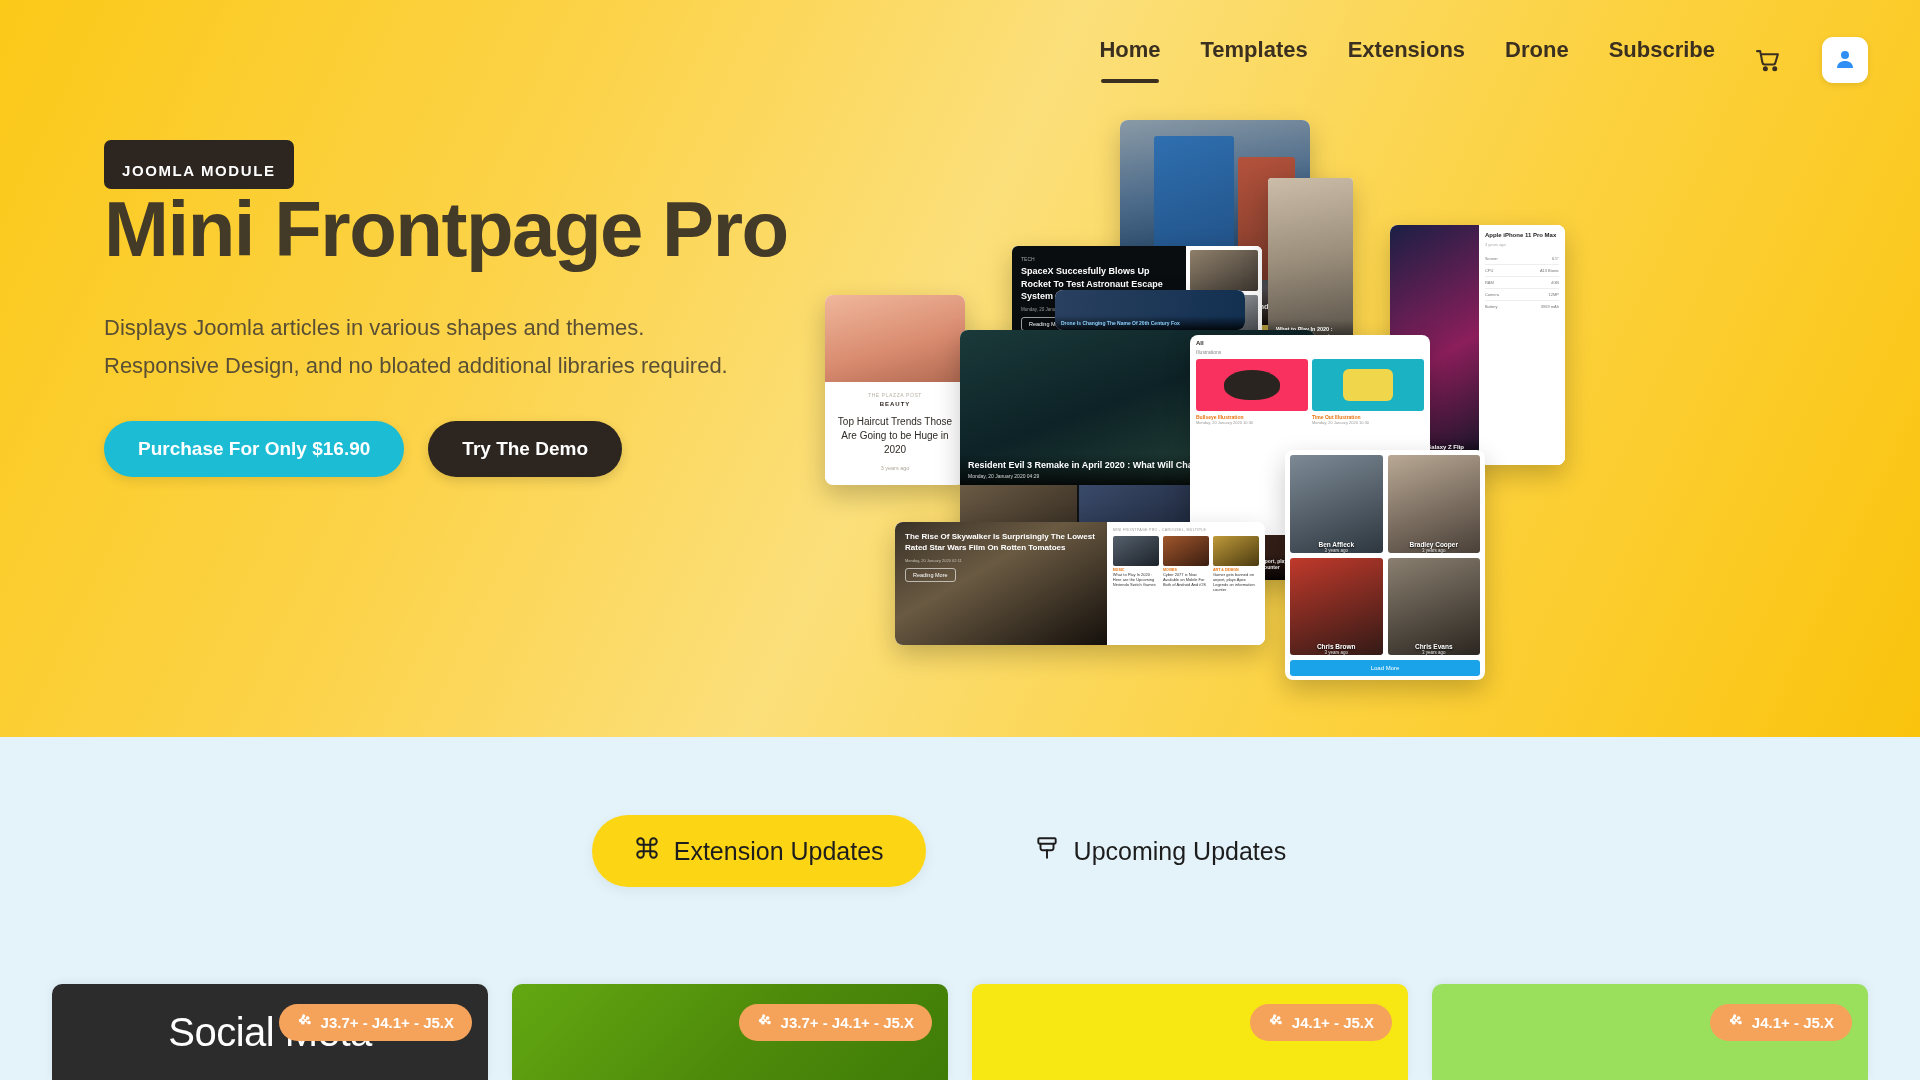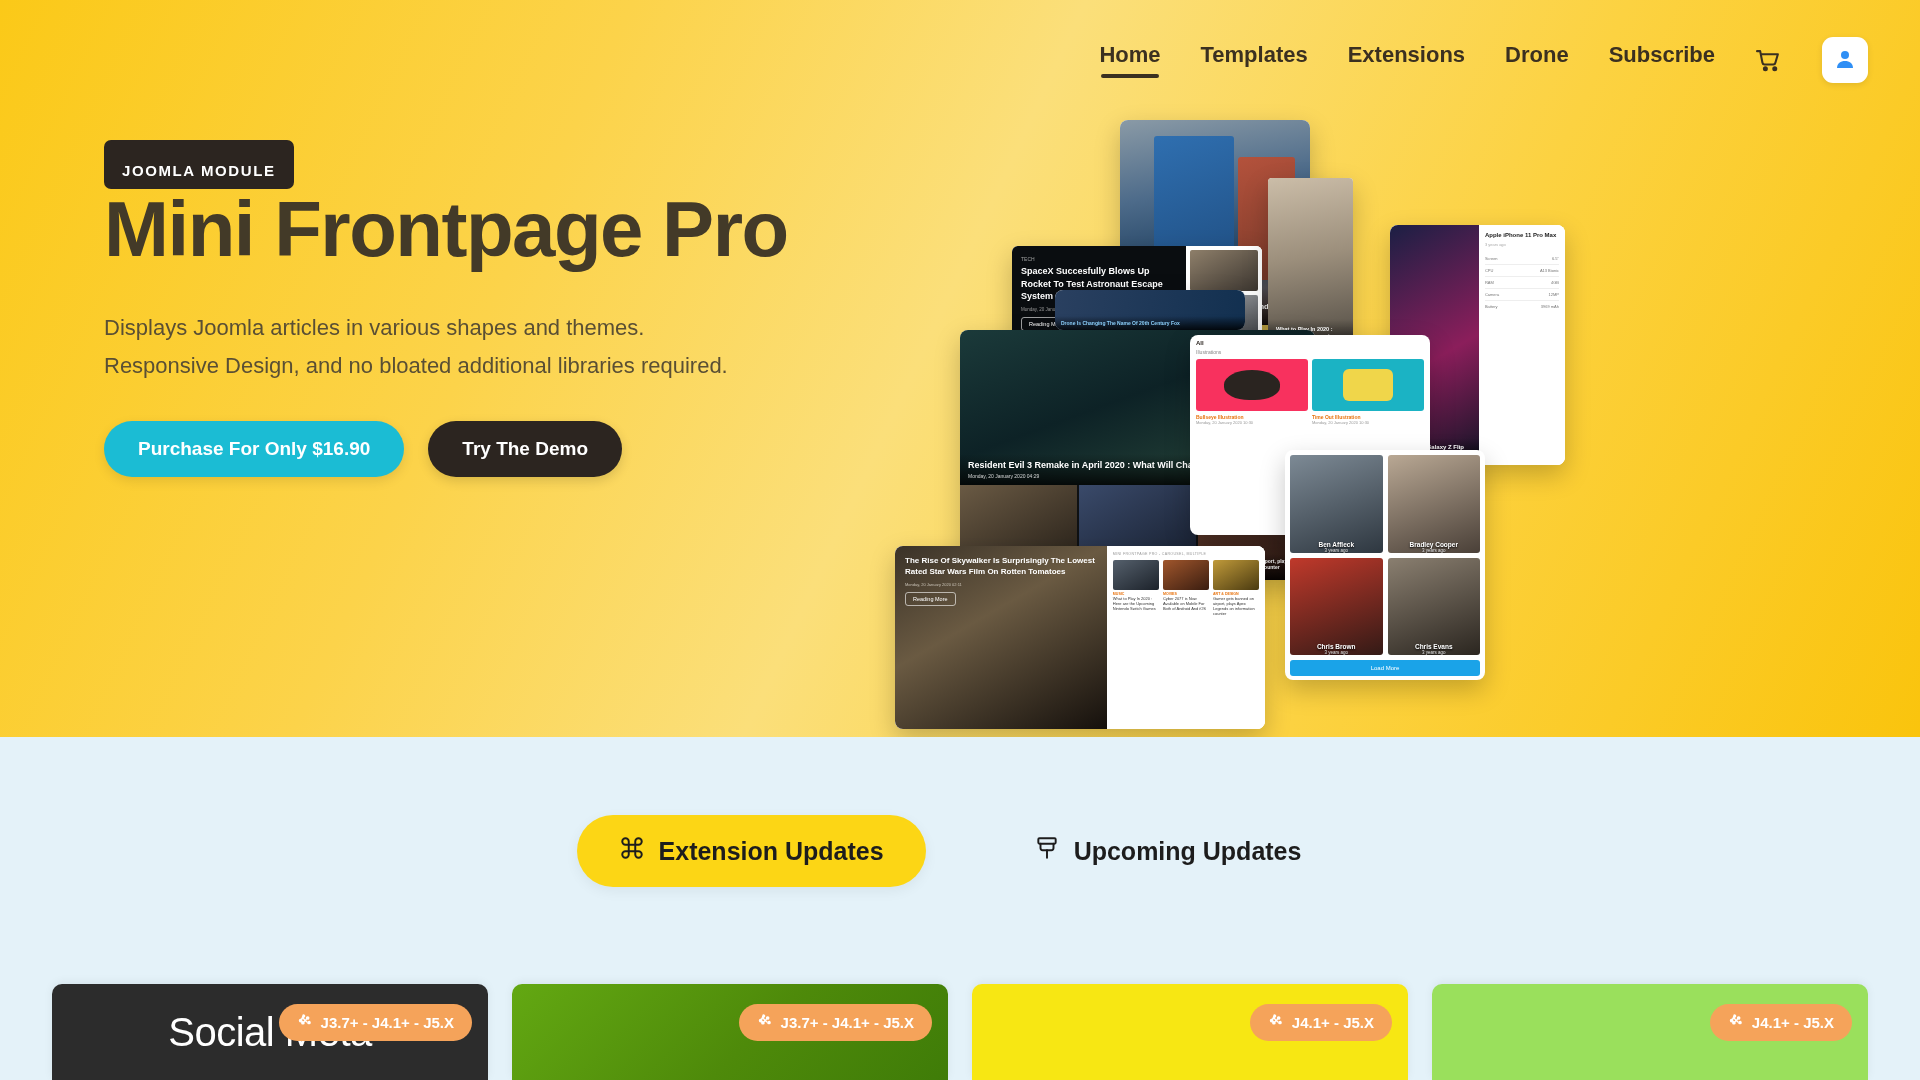--- a/index.html
+++ b/index.html
@@ -41,21 +41,21 @@
     display: flex;
     align-items: center;
     gap: 40px;
   }
   .nav-link {
     font-size: 22px;
     font-weight: 700;
     color: #3b3020;
     text-decoration: none;
     position: relative;
-    padding-bottom: 10px;
+    padding-bottom: 20px;
     white-space: nowrap;
   }
   .nav-link.active::after {
     content: "";
     position: absolute;
     left: 2px; right: 2px; bottom: 0;
     height: 4px;
     background: #3b3020;
     border-radius: 2px;
   }
@@ -132,21 +132,21 @@
 
   
   #sc-urban   { left: 110px;  top: 0;    width: 190px; height: 205px; }
   #sc-spacex  { left: 2px;    top: 126px; width: 250px; height: 140px; border-radius: 6px;}
   #sc-statue  { left: 258px;  top: 58px; width: 85px;  height: 175px; border-radius: 4px; }
   #sc-phone   { left: 380px;  top: 105px; width: 175px; height: 240px; }
   #sc-beauty  { left: -185px; top: 175px; width: 140px; height: 190px; }
   #sc-resident{ left: -50px;  top: 210px; width: 355px; height: 250px; }
   #sc-gallery { left: 180px;  top: 215px; width: 240px; height: 200px; }
   #sc-faces   { left: 275px;  top: 330px; width: 200px; height: 230px; }
-  #sc-skywalk { left: -115px; top: 426px; width: 370px; height: 183px; }
+  #sc-skywalk { left: -115px; top: 402px; width: 370px; height: 123px; }
   #sc-drone   { left: 45px;   top: 170px; width: 190px; height: 40px; }
   .cap {
     position: absolute; left: 0; right: 0; bottom: 0;
     padding: 6px 8px;
     background: linear-gradient(to top, rgba(0,0,0,.82), rgba(0,0,0,0));
     color: #fff;
   }
   .cap-t { font-size: 7.5px; font-weight: 700; line-height: 1.25; }
   .cap-s { font-size: 5px; opacity: .8; margin-top: 2px; }
   .tag { font-size: 5px; opacity: .75; margin-bottom: 2px; }
@@ -191,21 +191,21 @@
     justify-content: center;
     align-items: center;
     gap: 66px;
     padding-top: 78px;
   }
   .tab {
     display: inline-flex;
     align-items: center;
     gap: 14px;
     font-size: 25px;
-    font-weight: 700;
+    font-weight: 400;
     color: #1d1d1d;
     background: transparent;
     border: none;
     border-radius: 40px;
     padding: 20px 42px;
     cursor: pointer;
     font-family: inherit;
     white-space: nowrap;
   }
   .tab.active { background: #fcd615; box-shadow: 0 4px 14px rgba(0,0,0,.06); }
@@ -378,20 +378,29 @@
     </div>
 
     <div class="sc" id="sc-drone">
       <div style="height:100%;background:linear-gradient(100deg,#2a4060,#123050);position:relative;">
         <div class="cap" style="padding:4px 6px;">
           <div class="cap-t" style="font-size:5px;color:#8ed3ff;">Drone Is Changing The Name Of 20th Century Fox</div>
         </div>
       </div>
     </div>
 
+    <div class="sc" id="sc-beauty">
+      <div style="height:46%;background:linear-gradient(165deg,#f0b79c,#d88a6e 60%,#b06a52);"></div>
+      <div class="beauty-body">
+        <div class="beauty-kicker">THE PLAZZA POST</div>
+        <div class="beauty-cat">BEAUTY</div>
+        <div class="beauty-title">Top Haircut Trends Those Are Going to be Huge in 2020</div>
+        <div class="beauty-date">3 years ago</div>
+      </div>
+    </div>
 
     <div class="sc" id="sc-resident">
       <div style="height:62%;background:linear-gradient(160deg,#1b3a3a 0%,#0d2226 45%,#2a4a3c 100%);position:relative;">
         <div class="cap">
           <div class="cap-t" style="font-size:9px;">Resident Evil 3 Remake in April 2020 : What Will Change?</div>
           <div class="cap-s">Monday, 20 January 2020 04:29</div>
         </div>
       </div>
       <div style="height:38%;display:flex;background:#0f1113;">
         <div style="flex:1;position:relative;background:linear-gradient(150deg,#6a5a44,#201a14);border-right:2px solid #0f1113;">

